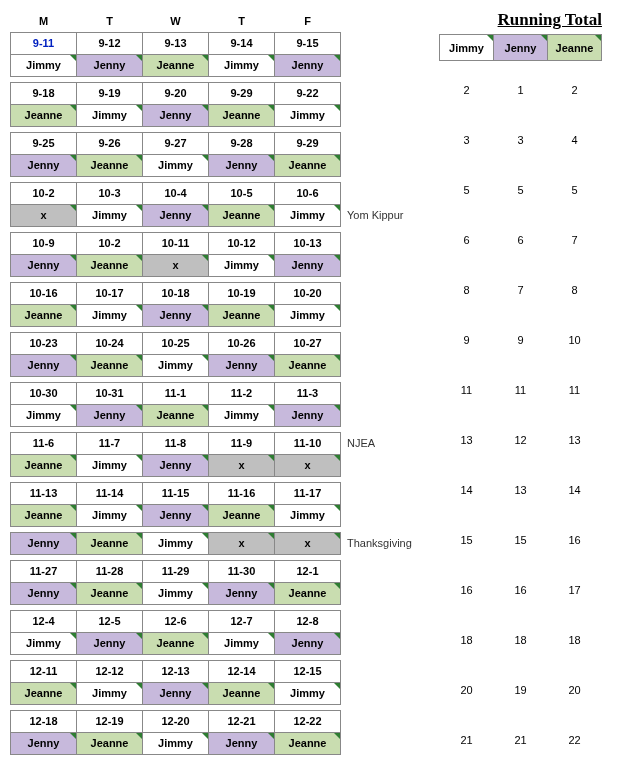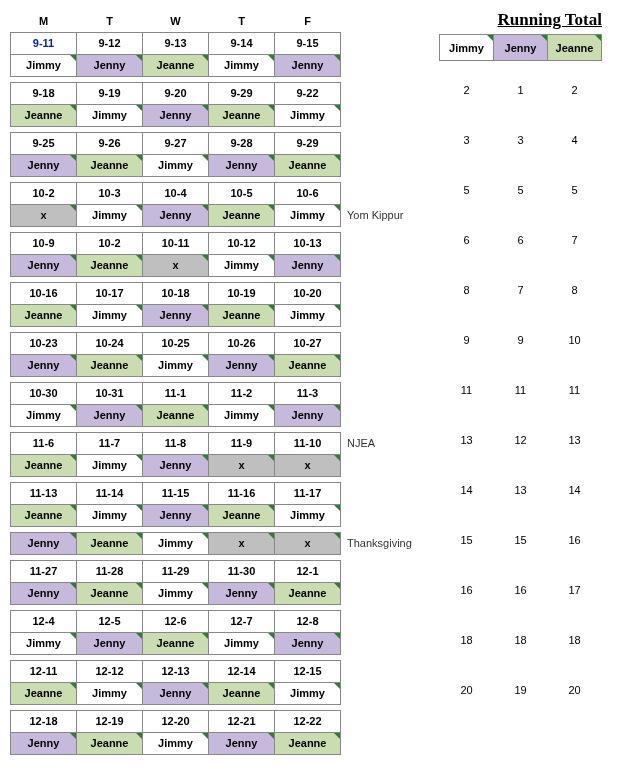--- a/index.html
+++ b/index.html
@@ -575,20 +575,25 @@
             <td>19</td>
             <td>20</td>
           </tr>
           <tr>
             <td colspan="3" style="height: 6px;"></td>
           </tr>
           <tr>
             <td colspan="3" style="height: 22px;"></td>
           </tr>
           <tr>
+            <td>21</td>
+            <td>21</td>
+            <td>22</td>
+          </tr>
+          <tr>
             <td colspan="3" style="height: 6px;"></td>
           </tr>
           <tr>
             <td colspan="3" style="height: 22px;"></td>
           </tr>
         </tbody>
     </table>
   </div>
 
 </div>

